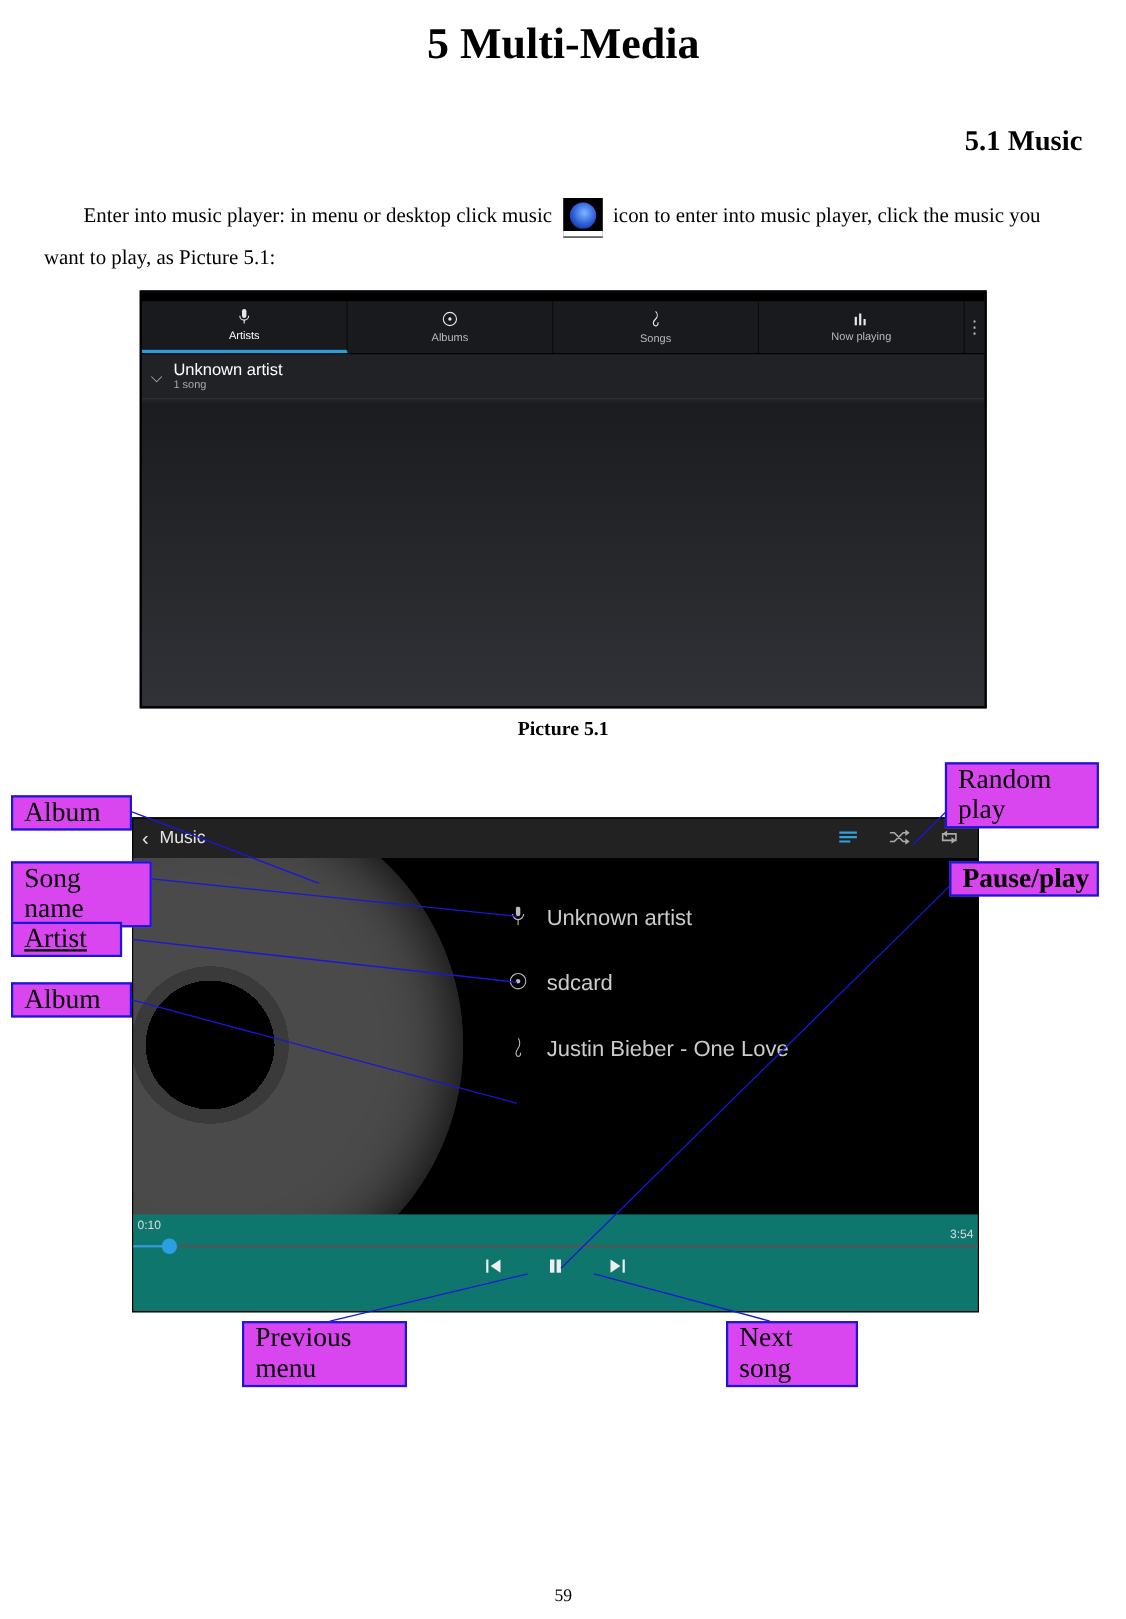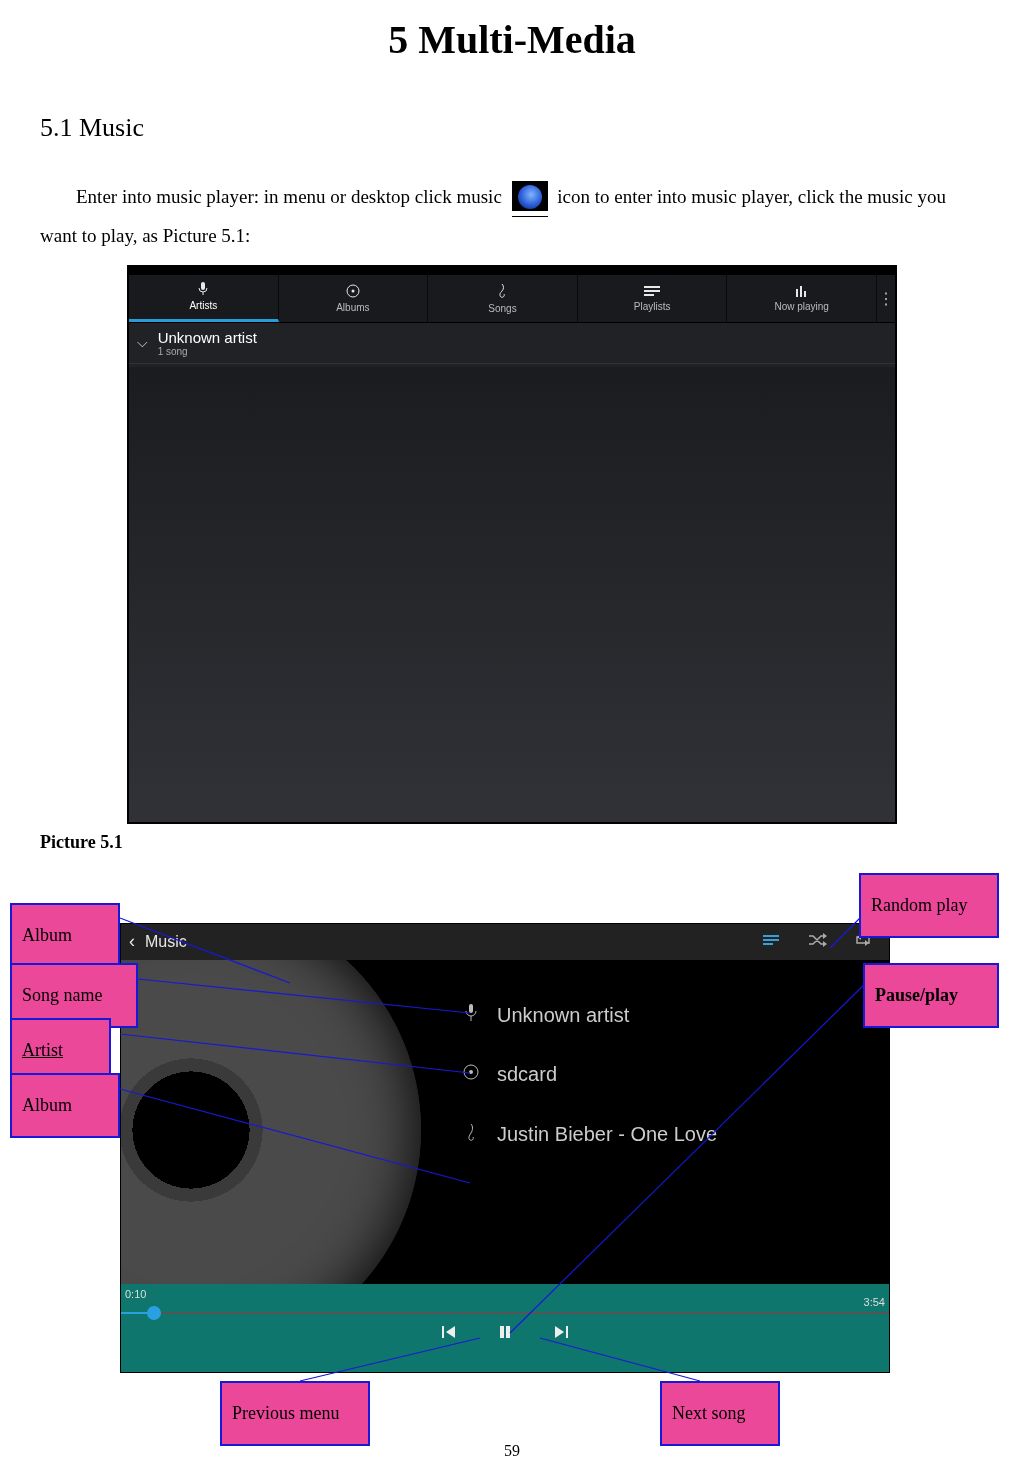--- a/index.html
+++ b/index.html
@@ -18,22 +18,23 @@
   }
   .chapter-title {
     text-align: center;
     font-size: 40px;
     font-weight: bold;
     margin-top: 6px;
     margin-bottom: 50px;
   }
   .section-title {
     font-size: 26px;
-    font-weight: normal;
+    font-weight: bold;
     margin-bottom: 35px;
+    text-align: right;
   }
   .para {
     font-size: 19px;
     line-height: 2.0;
   }
   .para .indent {
     display: inline-block;
     width: 36px;
   }
   .music-icon-inline {
@@ -59,21 +60,21 @@
     bottom: 1px;
     left: 0; right: 0;
     height: 5px;
     background: #fff;
   }
 
   
   .shot1 {
     margin: 10px auto 5px auto;
     width: 770px;
-    height: 559px;
+    height: 380px;
     border: 2px solid #000;
     background: #202226;
     position: relative;
     overflow: hidden;
   }
   .shot1 .top-bar {
     height: 8px;
     background: #000;
   }
   .shot1 .tabs {
@@ -114,20 +115,21 @@
   .shot1 .artist-row .chev { font-size:14px; color:#bbb;}
   .shot1 .artist-row .aname { font-size: 15px; }
   .shot1 .artist-row .asub { font-size: 10px; color:#aaa; }
   .shot1 .body-grad {
     position:absolute;
     left:0; right:0; top:100px; bottom:0;
     background: linear-gradient(180deg, #1a1c1f 0%, #303237 100%);
   }
 
   .caption {
+    text-align: center;
     font-weight: bold;
     font-size: 18px;
     margin-top: 8px;
     margin-bottom: 30px;
   }
 
   
   .shot2-wrap {
     position: relative;
     width: 100%;
@@ -216,24 +218,24 @@
   .shot2 .play-controls {
     position:absolute; left:0; right:0; top:38px;
     display:flex; justify-content:center; gap:40px;
     color:#eee; font-size:20px;
   }
 
   
   .callout {
     position:absolute;
     border: 2px solid #1818d8;
-    background:#ec4899;
-    font-size:18px;
+    background:#d946ef;
+    font-size:25px;
     font-family: "Times New Roman", serif;
-    padding: 20px 10px;
+    padding: 0 10px;
     z-index:5;
   }
   .lead-line {
     position:absolute;
     stroke:#1818d8;
     stroke-width:1.5;
     z-index:4;
     pointer-events:none;
   }
 
@@ -282,30 +284,20 @@
         </span>
         <span class="label">Albums</span>
       </div>
       <div class="tab">
         <span class="ticon">
           <svg width="10" height="16" viewBox="0 0 10 16">
               <path d="M5 1c2 2 2 5 0 7s-3 4-1 6c2 1 4-1 3-3" fill="none" stroke="#e8e8e8" stroke-width="1"></path>
             </svg>
         </span>
         <span class="label">Songs</span>
-      </div>
-      <div class="tab">
-        <span class="ticon">
-          <svg width="16" height="12" viewBox="0 0 16 12">
-              <line x1="0" y1="2" x2="16" y2="2" stroke="#e8e8e8" stroke-width="2"></line>
-              <line x1="0" y1="6" x2="16" y2="6" stroke="#e8e8e8" stroke-width="2"></line>
-              <line x1="0" y1="10" x2="10" y2="10" stroke="#e8e8e8" stroke-width="2"></line>
-            </svg>
-        </span>
-        <span class="label">Playlists</span>
       </div>
       <div class="tab">
         <span class="ticon">
           <svg width="14" height="12" viewBox="0 0 14 12">
               <rect x="1" y="4" width="2" height="8" fill="#e8e8e8"></rect>
               <rect x="5" y="1" width="2" height="11" fill="#e8e8e8"></rect>
               <rect x="9" y="6" width="2" height="6" fill="#e8e8e8"></rect>
             </svg>
         </span>
         <span class="label">Now playing</span>

